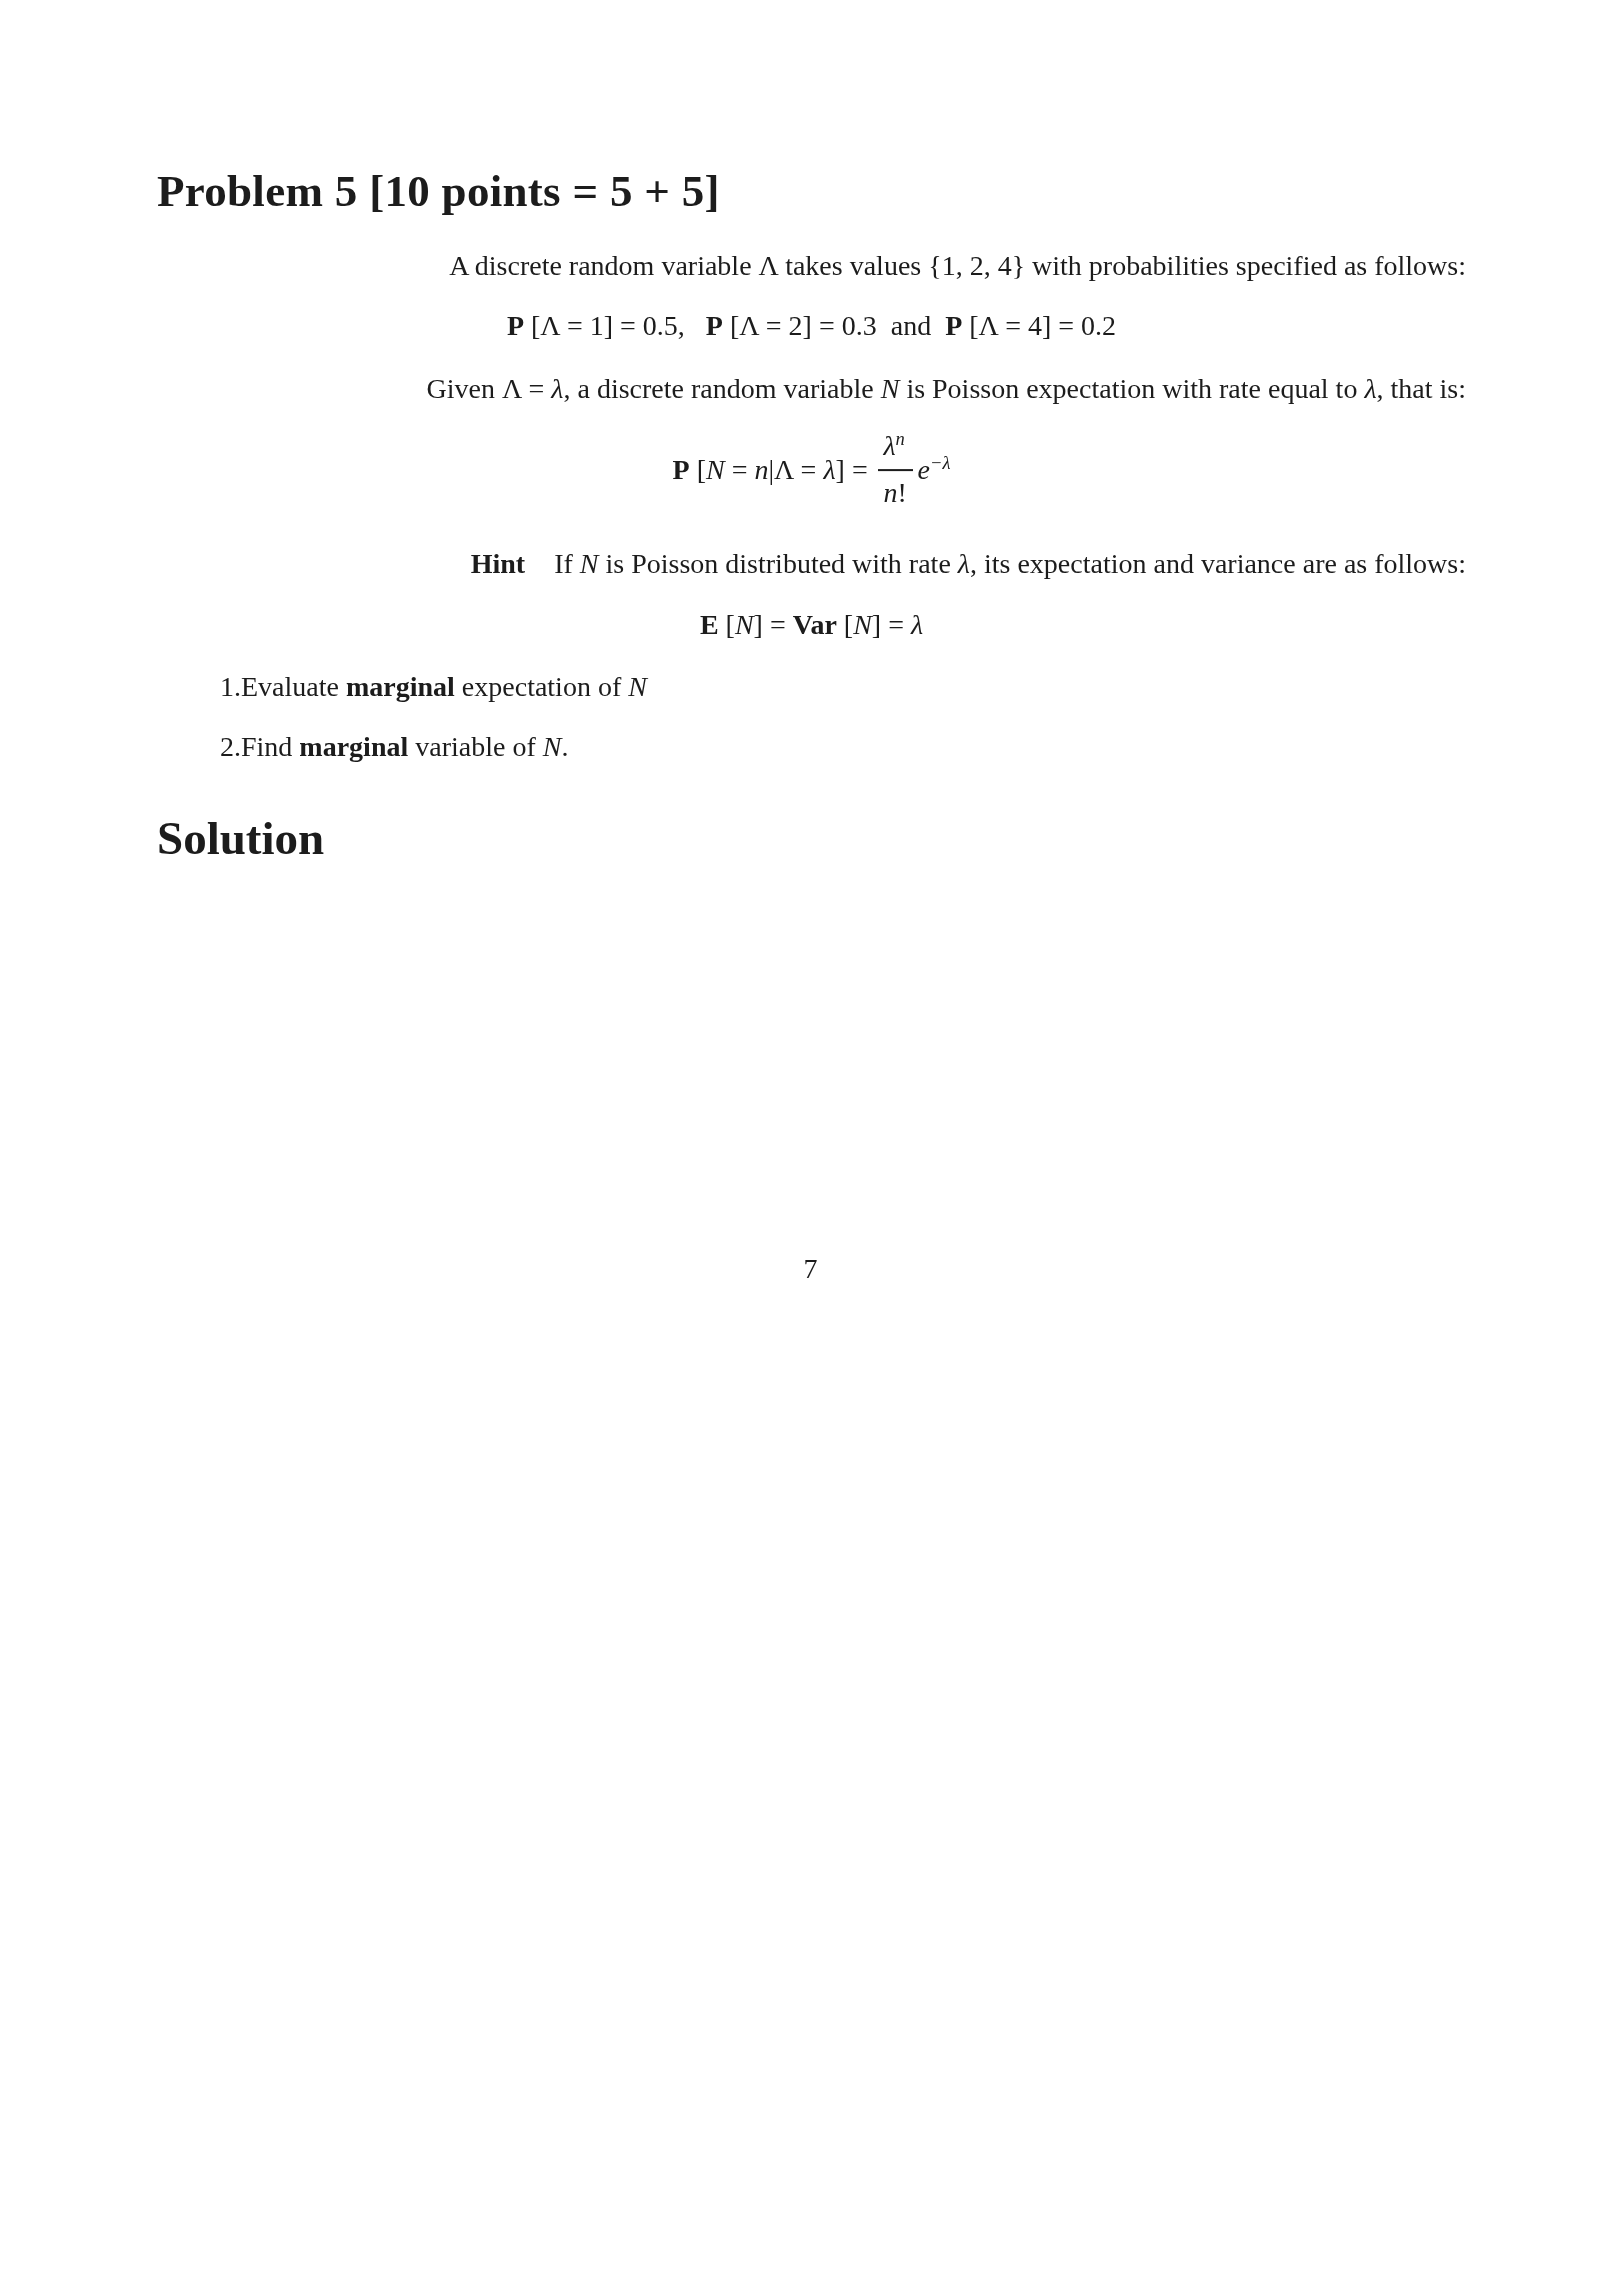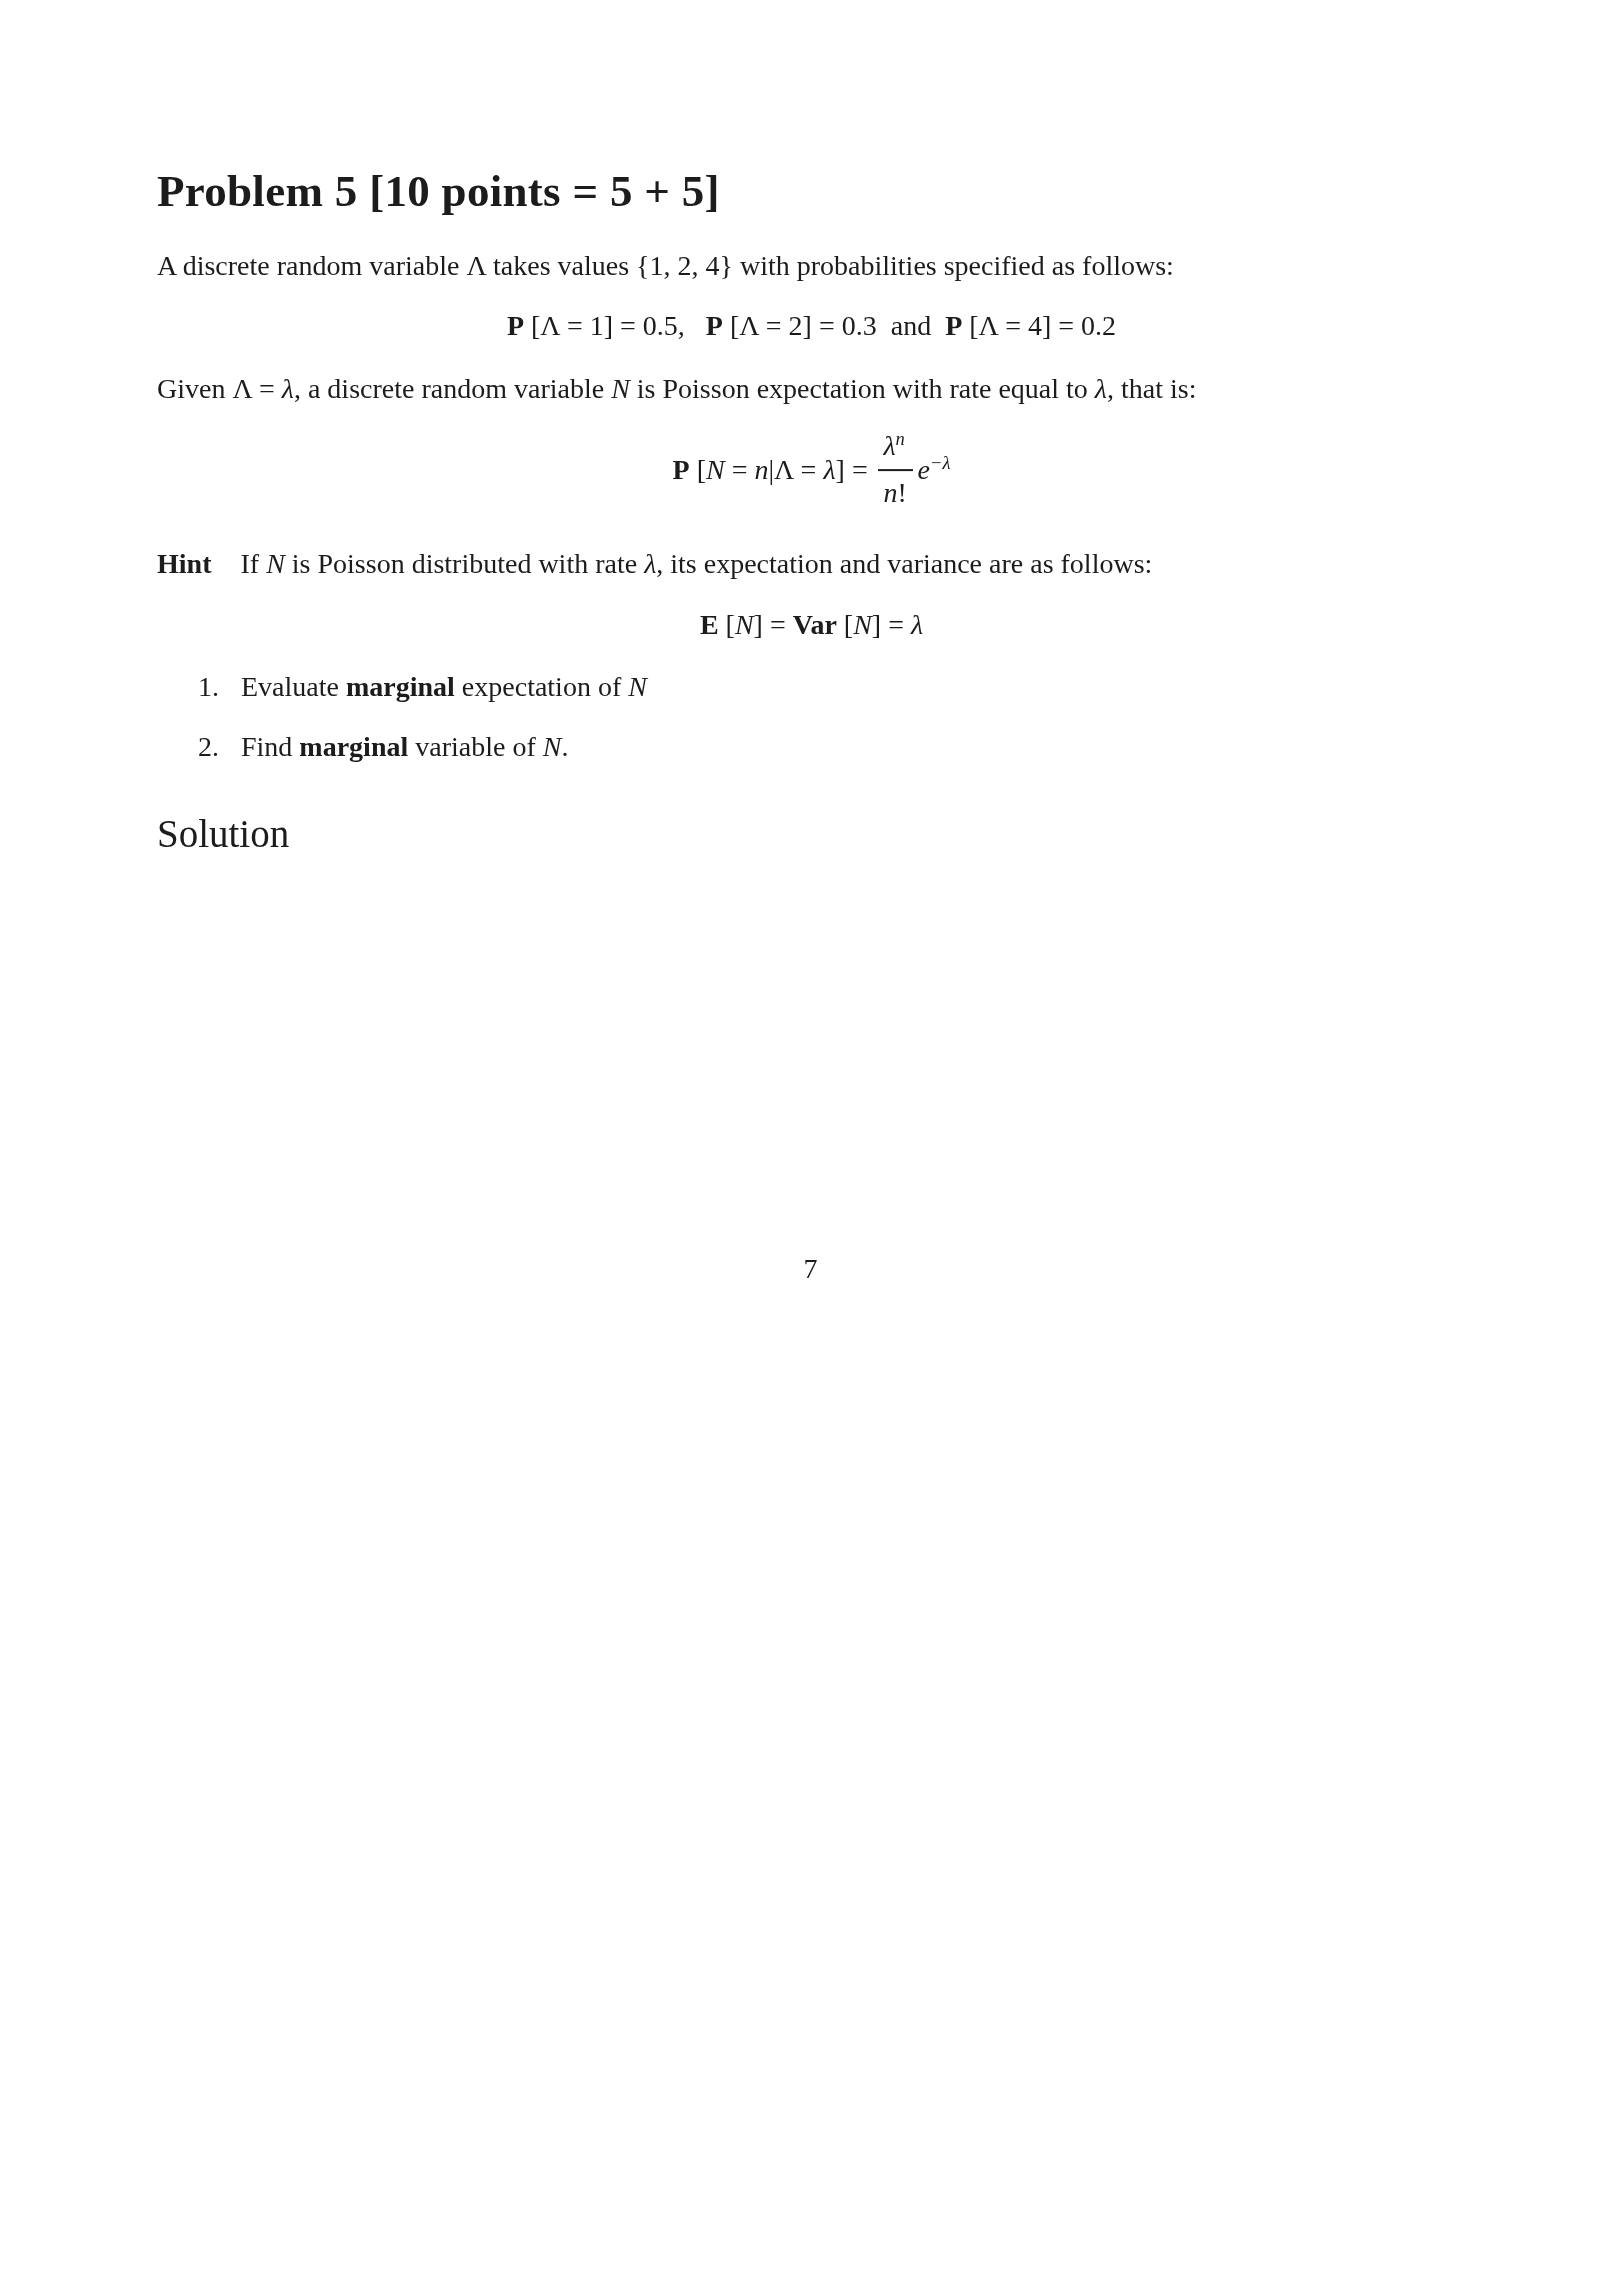--- a/index.html
+++ b/index.html
@@ -21,20 +21,21 @@
   }
   .title {
     font-size: 45px;
     font-weight: bold;
     margin: 0 0 31px 0;
     letter-spacing: 0.3px;
   }
   .body-text, .eq, .list-item, .page-num {
     font-size: 28px;
     line-height: 1.32;
+    text-align: right;
   }
   .body-text { margin: 0 0 23.5px 0; }
   .eq {
     text-align: center;
     margin: 0 0 25.5px 0;
   }
   .eq-poisson { margin: 3.9px 0 31px 0; }
   .it { font-style: italic; }
   .bf { font-weight: bold; }
   sup {
@@ -49,22 +50,22 @@
     margin: 0 4.9px 0 2.9px;
     transform: translateY(-2.9px);
   }
   .frac .num { display: block; padding: 0 5.9px 3.9px 5.9px; }
   .frac .den { display: block; border-top: 2px solid #1c1c1c; padding: 3.9px 5.9px 0 5.9px; }
   .hint-label { font-weight: bold; margin-right: 29px; }
   .list { margin: 3.9px 0 0 41px; }
   .list-item { display: flex; margin: 0 0 23.5px 0; }
   .item-num { flex: none; width: 43px; }
   .solution {
-    font-size: 39px;
-    font-weight: normal;
+    font-size: 47px;
+    font-weight: bold;
     margin: 45px 0 0 0;
   }
   .page-num {
     position: absolute;
     top: 1251px;
     left: 0;
     width: 100%;
     text-align: center;
   }
 </style>

